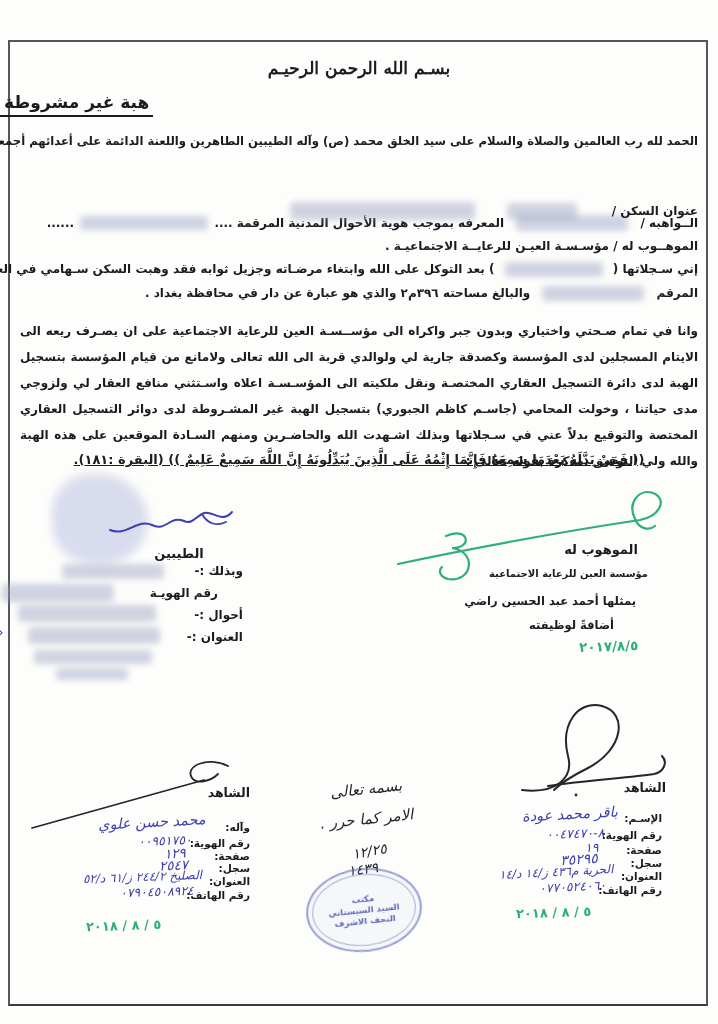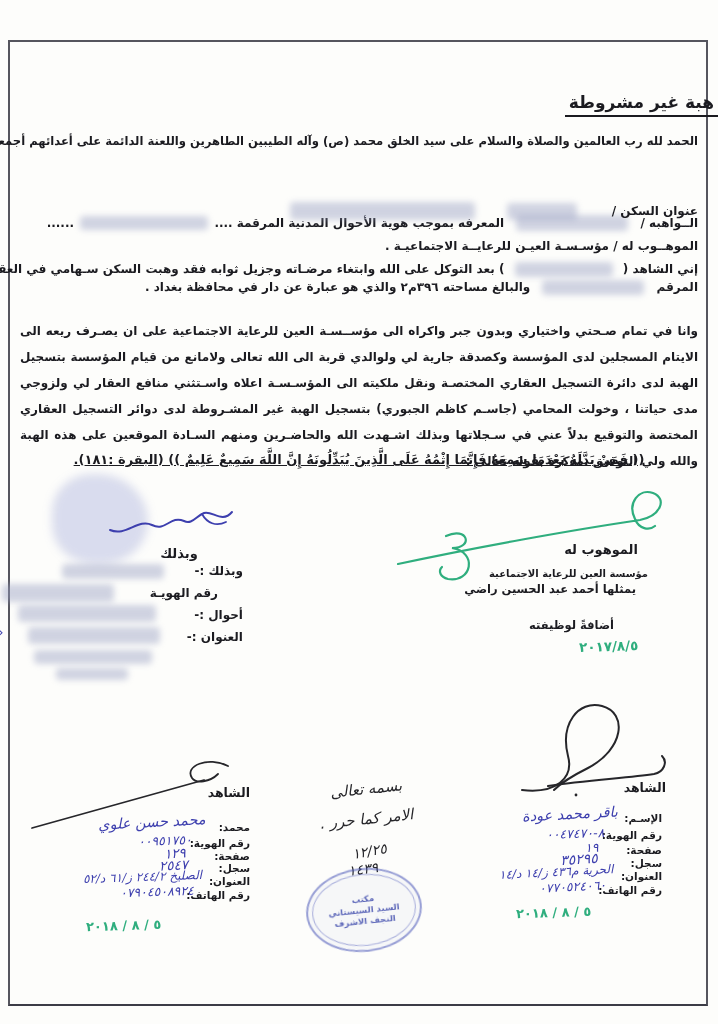--- a/index.html
+++ b/index.html
@@ -6,21 +6,21 @@
   .page{
     position:relative;width:718px;height:1024px;background:#fdfdfb;
     font-family:"DejaVu Sans",sans-serif;color:#1b1b20;overflow:hidden;direction:rtl;
   }
   .frame{position:absolute;left:8px;top:40px;width:700px;height:966px;
     border:2px solid #55555e;border-bottom-color:#3c3c46;box-sizing:border-box;background:transparent;}
   .abs{position:absolute;}
   .printed{font-weight:bold;color:#1b1b20;}
   .basmala{left:0;top:58px;width:718px;text-align:center;font-size:17px;font-weight:bold;
     font-family:"DejaVu Serif",serif;letter-spacing:-.5px;}
-  .doc-title{left:0;top:92px;width:718px;text-align:right;font-size:17px;}
+  .doc-title{left:0;top:92px;width:718px;text-align:left;font-size:17px;}
   .doc-title span{border-bottom:2px solid #1b1b20;padding:0 4px 3px 4px;font-weight:bold;}
   .line{right:20px;width:678px;white-space:nowrap;font-size:12px;font-weight:bold;}
   .para{right:20px;width:678px;font-size:12px;font-weight:bold;line-height:26px;text-align:justify;}
   .verse{right:20px;width:678px;text-align:center;font-size:13px;font-weight:bold;}
   .redact{display:inline-block;background:#99a0c2;opacity:.45;filter:blur(3px);
     border-radius:4px;vertical-align:middle;}
   .redact.abs{position:absolute;display:block;}
   .hand-blue{color:#3d3fae;font-style:italic;font-size:13px;white-space:nowrap;}
   .hand-black{color:#26262a;font-style:italic;white-space:nowrap;}
   .hand-green{color:#2fae7e;font-weight:bold;white-space:nowrap;}
@@ -38,20 +38,21 @@
   .blob{position:absolute;left:52px;top:474px;width:96px;height:90px;
     background:rgba(92,104,190,.22);border-radius:46% 58% 52% 48%;filter:blur(5px);}
   .mark-left{position:absolute;left:-2px;top:624px;color:#3d3fae;font-size:14px;}
 </style>
 </head>
 <body>
 
 <div class="page">
   <div class="frame"></div>
 
+  <div class="abs basmala">بسـم الله الرحمن الرحيـم</div>
   <div class="abs doc-title">
     <span>هبة غير مشروطة</span>
   </div>
 
   <div class="abs line" style="top:134px;font-size:11.6px;">الحمد لله رب العالمين والصلاة والسلام على سيد الخلق محمد (ص) وآله الطيبين الطاهرين واللعنة الدائمة على أعدائهم أجمعين</div>
 
   <div class="abs line" style="top:170px;margin-top:45px;">
     <span>الــواهبه /</span>
     <span class="redact" style="width:112px;height:16px;margin:0 8px;"></span>
     <span>المعرفه  بموجب هوية الأحوال المدنية المرقمة ....</span>
@@ -61,62 +62,62 @@
 
   <div class="abs line" style="top:202px;text-align:right;">
     <span>عنوان السكن /</span>
     <span class="redact" style="width:70px;height:17px;margin:0 30px 0 0;"></span>
     <span class="redact" style="width:185px;height:18px;margin:0 28px 0 0;"></span>
   </div>
 
   <div class="abs line" style="top:239px;font-size:12px;">الموهــوب له / مؤسـسـة العيـن للرعايــة الاجتماعيـة .</div>
 
   <div class="abs line" style="top:262px;">
-    <span>إني الشاهد (</span>
+    <span>إني سـجلاتها (</span>
     <span class="redact" style="width:98px;height:15px;margin:0 6px;"></span>
     <span>) بعد التوكل على الله وابتغاء مرضـاته وجزيل ثوابه فقد وهبت السكن سـهامي في العقار</span>
   </div>
 
-  <div class="abs line" style="top:280px;">
+  <div class="abs line" style="top:286px;">
     <span>المرقم</span>
     <span class="redact" style="width:102px;height:15px;margin:0 8px;"></span>
     <span>والبالغ مساحته ٣٩٦م٢ والذي  هو عبارة عن دار في محافظة بغداد .</span>
   </div>
 
   <div class="abs para" style="top:318px;">وانا في تمام صـحتي واختياري وبدون جبر واكراه الى مؤســسـة العين للرعاية الاجتماعية على ان يصـرف ريعه الى الايتام المسجلين لدى المؤسسة وكصدقة جارية لي ولوالدي قربة الى الله تعالى ولامانع من قيام المؤسسة بتسجيل الهبة لدى دائرة التسجيل العقاري المختصـة ونقل ملكيته الى المؤسـسـة اعلاه واسـتثني منافع العقار لي ولزوجي مدى حياتنا ، وخولت المحامي (جاسـم كاظم الجبوري) بتسجيل الهبة غير المشـروطة لدى دوائر التسجيل العقاري المختصة والتوقيع بدلاً عني في سـجلاتها وبذلك اشـهدت الله والحاضـرين ومنهم السـادة الموقعين على هذه الهبة والله ولي التوفيق ،مذكرة بقوله تعالى :</div>
 
   <div class="abs verse" style="top:452px;text-decoration:underline;">(( فَمَنْ بَدَّلَهُ بَعْدَمَا سَمِعَهُ فَإِنَّمَا إِثْمُهُ عَلَى الَّذِينَ يُبَدِّلُونَهُ إِنَّ اللَّهَ سَمِيعٌ عَلِيمٌ ))  (البقرة :١٨١).</div>
 
   <div class="blob"></div>
   <svg class="sig" style="left:106px;top:500px;" width="132" height="44" viewBox="0 0 132 44">
     <path d="M4,30 C20,37 32,18 46,25 C60,32 64,15 78,21 C86,25 90,16 98,13 C106,10 116,24 126,12" fill="none" stroke="#3d3fae" stroke-width="2" stroke-linecap="round"></path>
     <path d="M96,14 C101,23 110,27 120,22" fill="none" stroke="#3d3fae" stroke-width="1.8" stroke-linecap="round"></path>
   </svg>
-  <div class="abs printed" style="left:143px;top:546px;width:72px;text-align:center;font-size:13px;">وبذلك</div>
+  <div class="abs printed" style="left:143px;top:546px;width:72px;text-align:center;font-size:13px;">الطيبين</div>
 
   <div class="fieldlab" style="right:475px;top:564px;">وبذلك :-</div>
   <div class="fieldlab" style="right:500px;top:586px;">رقم الهويـة</div>
   <div class="fieldlab" style="right:475px;top:608px;">أحوال :-</div>
   <div class="fieldlab" style="right:475px;top:630px;">العنوان :-</div>
 
   <span class="redact abs" style="left:62px;top:564px;width:102px;height:15px;"></span>
   <span class="redact abs" style="left:2px;top:584px;width:112px;height:18px;"></span>
   <span class="redact abs" style="left:18px;top:605px;width:138px;height:17px;"></span>
   <span class="redact abs" style="left:28px;top:627px;width:132px;height:17px;"></span>
   <span class="redact abs" style="left:34px;top:650px;width:118px;height:14px;"></span>
   <span class="redact abs" style="left:56px;top:668px;width:72px;height:12px;"></span>
   <div class="mark-left">‹</div>
 
   <svg class="sig" style="left:392px;top:486px;" width="282" height="104" viewBox="0 0 282 104">
     <path d="M6,78 C80,62 180,44 248,34 C268,30 276,13 261,7 C247,2 235,17 243,33 C247,43 257,45 263,40" fill="none" stroke="#2fae7e" stroke-width="2.2" stroke-linecap="round"></path>
     <path d="M54,50 C76,40 82,62 60,62 C86,66 80,97 56,93 C48,91 46,85 50,81" fill="none" stroke="#2fae7e" stroke-width="2.2" stroke-linecap="round"></path>
   </svg>
   <div class="abs printed" style="left:556px;top:542px;width:90px;text-align:center;font-size:13px;">الموهوب له</div>
   <div class="abs printed" style="right:70px;top:568px;font-size:10px;">مؤسسة العين للرعاية الاجتماعية</div>
-  <div class="abs printed" style="right:82px;top:582px;font-size:11.5px;">يمثلها أحمد عبد الحسين راضي</div>
+  <div class="abs printed" style="right:82px;top:594px;font-size:11.5px;">يمثلها أحمد عبد الحسين راضي</div>
   <div class="abs printed" style="right:104px;top:618px;font-size:11.5px;">أضافةً لوظيفته</div>
   <div class="abs hand-green ltr" style="right:80px;top:638px;font-size:13.5px;transform:rotate(-2deg);">٢٠١٧/٨/٥</div>
 
   <div class="abs hand-black" style="left:330px;top:780px;font-size:15px;transform:rotate(-6deg);">بسمه تعالى</div>
   <div class="abs hand-black" style="left:320px;top:810px;font-size:15px;transform:rotate(-6deg);">الامر كما حرر .</div>
   <div class="abs hand-black ltr" style="left:352px;top:843px;font-size:14px;transform:rotate(-10deg);">١٢/٢٥</div>
   <div class="abs hand-black ltr" style="left:348px;top:861px;font-size:14px;transform:rotate(-8deg);">١٤٣٩</div>
   <div class="stamp">
     <span class="inner"></span>
     <span>مكتب</span>
@@ -144,21 +145,21 @@
   <div class="wlab" style="right:56px;top:884px;">رقم الهاتف:</div>
   <div class="wval hand-blue ltr" style="right:112px;top:879px;transform:rotate(-3deg);">٠٧٧٠٥٢٤٠٦٠</div>
   <div class="abs hand-green ltr" style="left:516px;top:905px;font-size:13px;transform:rotate(-2deg);">٢٠١٨ / ٨ / ٥</div>
 
   <svg class="sig" style="left:24px;top:756px;" width="218" height="78" viewBox="0 0 218 78">
     <path d="M204,10 C184,0 160,10 168,22 C172,28 186,26 194,18" fill="none" stroke="#26262a" stroke-width="1.8" stroke-linecap="round"></path>
     <path d="M180,24 L8,72" fill="none" stroke="#26262a" stroke-width="1.8" stroke-linecap="round"></path>
   </svg>
   <div class="abs printed" style="left:200px;top:785px;width:50px;font-size:12.5px;">الشاهد</div>
 
-  <div class="wlab" style="right:468px;top:821px;">محمد:</div>
+  <div class="wlab" style="right:468px;top:821px;">وآله:</div>
   <div class="wval hand-blue" style="right:512px;top:814px;font-size:14.5px;transform:rotate(-3deg);">محمد حسن علوي</div>
   <div class="wlab" style="right:468px;top:837px;">رقم الهوية:</div>
   <div class="wval hand-blue ltr" style="right:526px;top:833px;transform:rotate(-2deg);">٠٠٩٥١٧٥٠</div>
   <div class="wlab" style="right:468px;top:850px;">صفحة:</div>
   <div class="wval hand-blue ltr" style="right:532px;top:845px;font-size:13.5px;transform:rotate(-4deg);">١٢٩</div>
   <div class="wlab" style="right:468px;top:862px;">سجل:</div>
   <div class="wval hand-blue ltr" style="right:530px;top:857px;font-size:13.5px;transform:rotate(-3deg);">٢٥٤٧</div>
   <div class="wlab" style="right:468px;top:875px;">العنوان:</div>
   <div class="wval hand-blue" style="right:516px;top:870px;font-size:12px;transform:rotate(-2deg);">الصليخ ٢٤٤/٢ ز/٦١ د/٥٢</div>
   <div class="wlab" style="right:468px;top:889px;">رقم الهاتف:</div>

